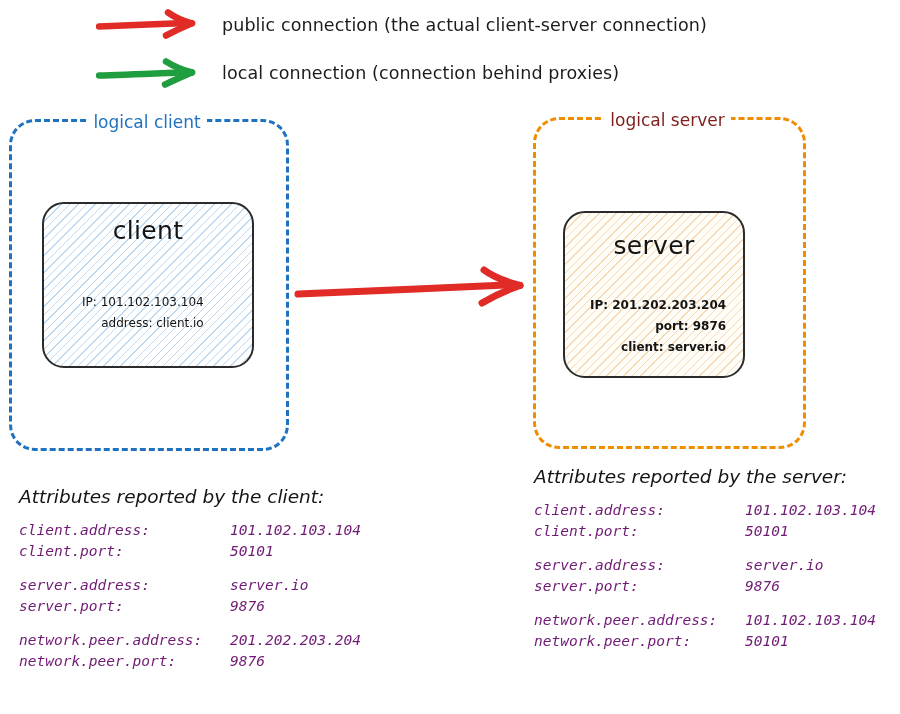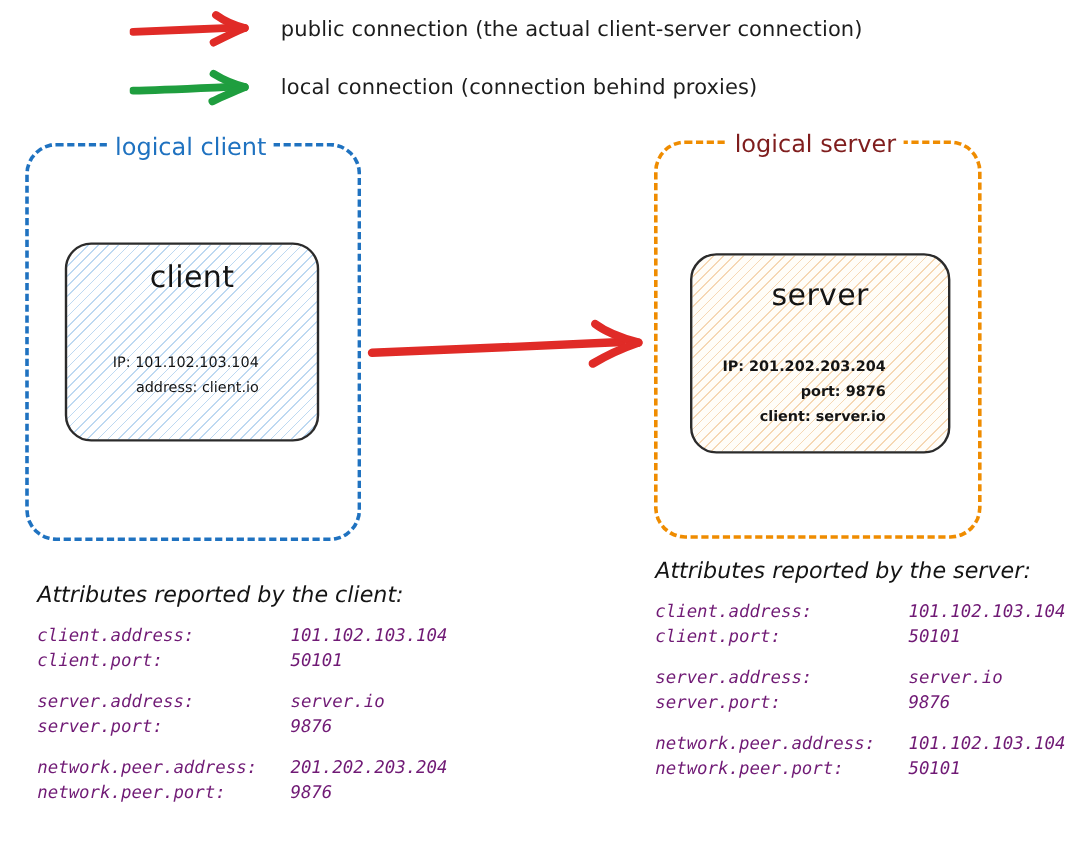--- a/index.html
+++ b/index.html
@@ -12,21 +12,20 @@
     width: 900px;
     height: 714px;
     position: relative;
     overflow: hidden;
     font-family: "DejaVu Sans", sans-serif;
     color: #1a1a1a;
   }
   .canvas {
     position: absolute;
     inset: 0;
-    margin-left: 12px;
   }
 
   
   .legend-row {
     position: absolute;
     display: flex;
     align-items: center;
   }
   .legend-row.r1 { left: 96px; top: 8px; }
   .legend-row.r2 { left: 96px; top: 56px; }
@@ -67,21 +66,21 @@
     width: 273px;
     height: 332px;
     border-color: #ef8c00;
   }
   .logical-title {
     position: absolute;
     top: -13px;
     left: 0;
     right: 4px;
     text-align: center;
-    font-size: 20px;
+    font-size: 17px;
     white-space: nowrap;
     background: #ffffff;
     padding: 0 6px;
     width: fit-content;
     margin: 0 auto;
     line-height: 26px;
   }
   .logical-box.client .logical-title { color: #1f72c0; }
   .logical-box.server .logical-title { color: #7f1d1d; }
 
@@ -104,21 +103,21 @@
       rgba(135, 185, 230, 0.55) 0px,
       rgba(135, 185, 230, 0.55) 1px,
       rgba(255, 255, 255, 0) 1px,
       rgba(255, 255, 255, 0) 6px
     );
     padding-left: 43px;
   }
   .node.server {
     left: 563px;
     top: 211px;
-    width: 217px;
+    width: 182px;
     height: 167px;
     background-color: #fffdf8;
     background-image: repeating-linear-gradient(
       135deg,
       rgba(236, 178, 112, 0.5) 0px,
       rgba(236, 178, 112, 0.5) 1px,
       rgba(255, 255, 255, 0) 1px,
       rgba(255, 255, 255, 0) 6px
     );
   }

